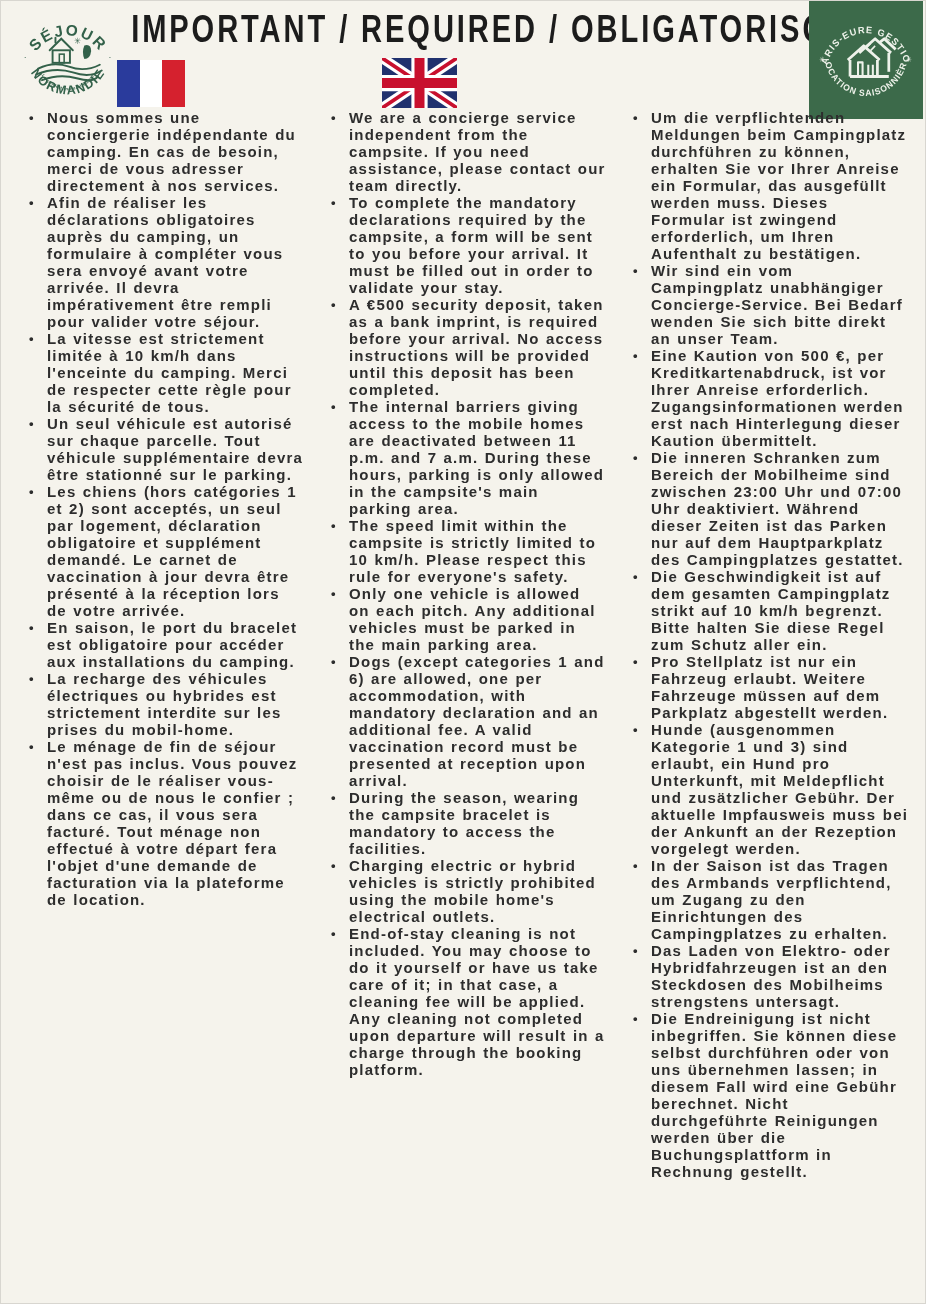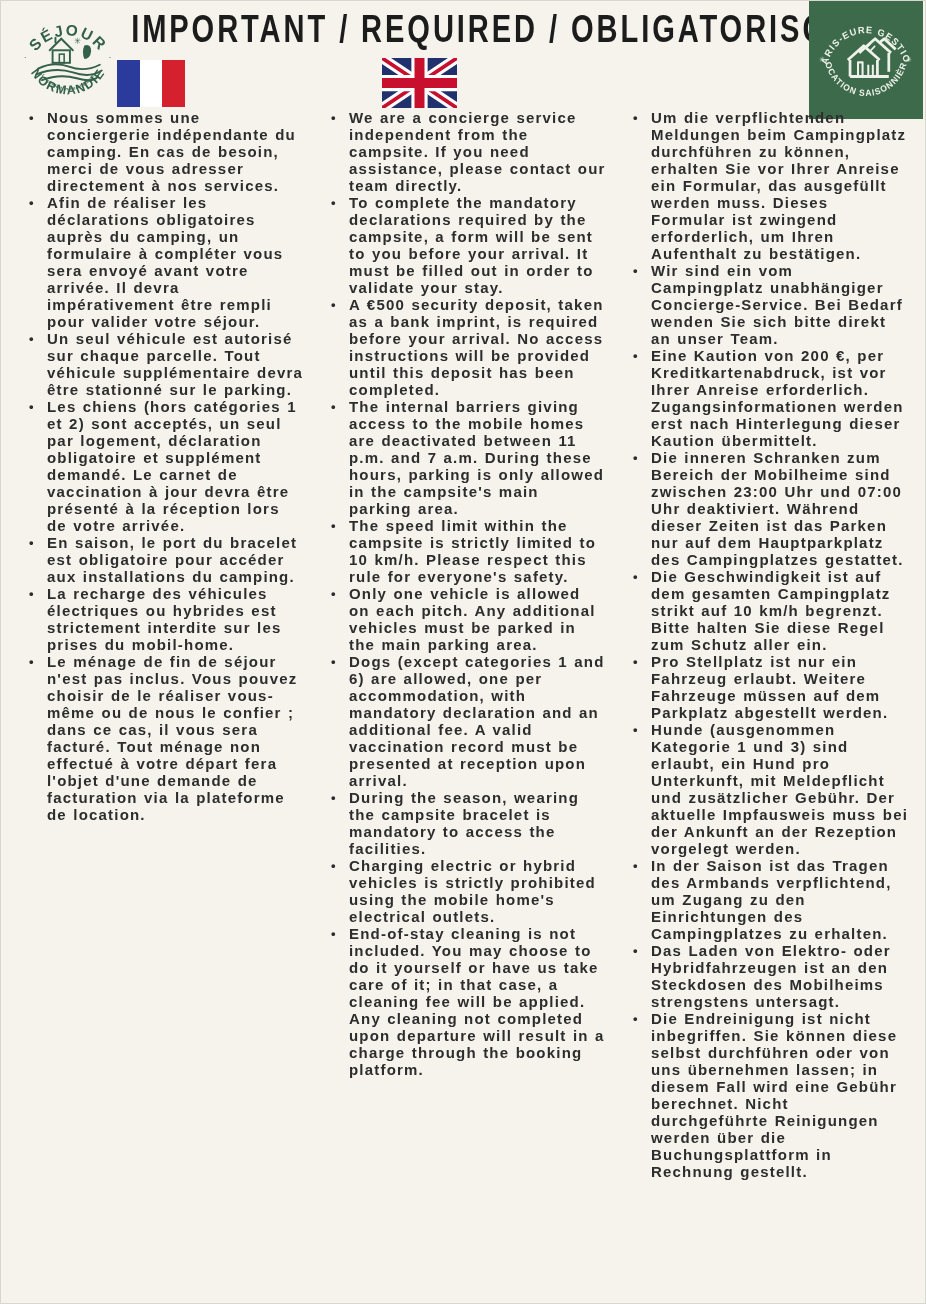--- a/index.html
+++ b/index.html
@@ -144,20 +144,21 @@
   <div class="flag flag-de">
     <span class="band de-k"></span><span class="band de-r"></span><span class="band de-g"></span>
   </div>
 
   <main class="columns">
 
     <section class="col">
       <ul class="rules">
         <li>Nous sommes une conciergerie indépendante du camping. En cas de besoin, merci de vous adresser directement à nos services.</li>
         <li>Afin de réaliser les déclarations obligatoires auprès du camping, un formulaire à compléter vous sera envoyé avant votre arrivée. Il devra impérativement être rempli pour valider votre séjour.</li>
+        <li>La vitesse est strictement limitée à 10 km/h dans l'enceinte du camping. Merci de respecter cette règle pour la sécurité de tous.</li>
         <li>Un seul véhicule est autorisé sur chaque parcelle. Tout véhicule supplémentaire devra être stationné sur le parking.</li>
         <li>Les chiens (hors catégories 1 et 2) sont acceptés, un seul par logement, déclaration obligatoire et supplément demandé. Le carnet de vaccination à jour devra être présenté à la réception lors de votre arrivée.</li>
         <li>En saison, le port du bracelet est obligatoire pour accéder aux installations du camping.</li>
         <li>La recharge des véhicules électriques ou hybrides est strictement interdite sur les prises du mobil-home.</li>
         <li>Le ménage de fin de séjour n'est pas inclus. Vous pouvez choisir de le réaliser vous-même ou de nous le confier ; dans ce cas, il vous sera facturé. Tout ménage non effectué à votre départ fera l'objet d'une demande de facturation via la plateforme de location.</li>
       </ul>
     </section>
 
     <section class="col">
       <ul class="rules">
@@ -171,21 +172,21 @@
         <li>During the season, wearing the campsite bracelet is mandatory to access the facilities.</li>
         <li>Charging electric or hybrid vehicles is strictly prohibited using the mobile home's electrical outlets.</li>
         <li>End-of-stay cleaning is not included. You may choose to do it yourself or have us take care of it; in that case, a cleaning fee will be applied. Any cleaning not completed upon departure will result in a charge through the booking platform.</li>
       </ul>
     </section>
 
     <section class="col">
       <ul class="rules">
         <li>Um die verpflichtenden Meldungen beim Campingplatz durchführen zu können, erhalten Sie vor Ihrer Anreise ein Formular, das ausgefüllt werden muss. Dieses Formular ist zwingend erforderlich, um Ihren Aufenthalt zu bestätigen.</li>
         <li>Wir sind ein vom Campingplatz unabhängiger Concierge-Service. Bei Bedarf wenden Sie sich bitte direkt an unser Team.</li>
-        <li>Eine Kaution von 200 €, per Kreditkartenabdruck, ist vor Ihrer Anreise erforderlich. Zugangsinformationen werden erst nach Hinterlegung dieser Kaution übermittelt.</li>
+        <li>Eine Kaution von 500 €, per Kreditkartenabdruck, ist vor Ihrer Anreise erforderlich. Zugangsinformationen werden erst nach Hinterlegung dieser Kaution übermittelt.</li>
         <li>Die inneren Schranken zum Bereich der Mobilheime sind zwischen 23:00 Uhr und 07:00 Uhr deaktiviert. Während dieser Zeiten ist das Parken nur auf dem Hauptparkplatz des Campingplatzes gestattet.</li>
         <li>Die Geschwindigkeit ist auf dem gesamten Campingplatz strikt auf 10 km/h begrenzt. Bitte halten Sie diese Regel zum Schutz aller ein.</li>
         <li>Pro Stellplatz ist nur ein Fahrzeug erlaubt. Weitere Fahrzeuge müssen auf dem Parkplatz abgestellt werden.</li>
         <li>Hunde (ausgenommen Kategorie 1 und 3) sind erlaubt, ein Hund pro Unterkunft, mit Meldepflicht und zusätzlicher Gebühr. Der aktuelle Impfausweis muss bei der Ankunft an der Rezeption vorgelegt werden.</li>
         <li>In der Saison ist das Tragen des Armbands verpflichtend, um Zugang zu den Einrichtungen des Campingplatzes zu erhalten.</li>
         <li>Das Laden von Elektro- oder Hybridfahrzeugen ist an den Steckdosen des Mobilheims strengstens untersagt.</li>
         <li>Die Endreinigung ist nicht inbegriffen. Sie können diese selbst durchführen oder von uns übernehmen lassen; in diesem Fall wird eine Gebühr berechnet. Nicht durchgeführte Reinigungen werden über die Buchungsplattform in Rechnung gestellt.</li>
       </ul>
     </section>
 

